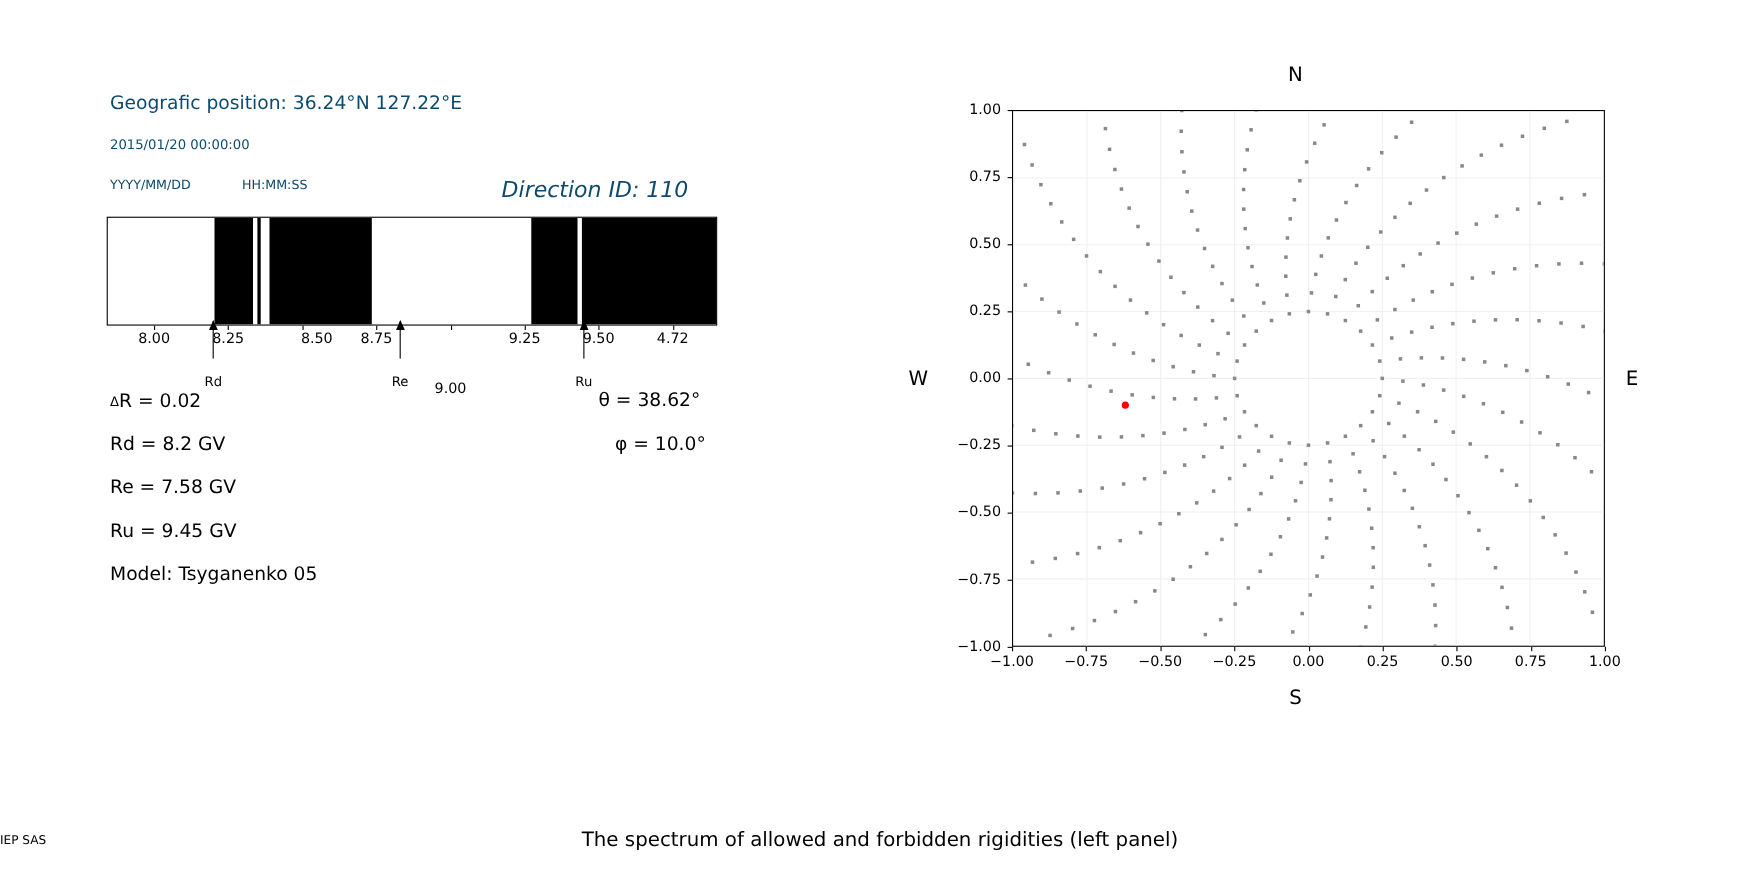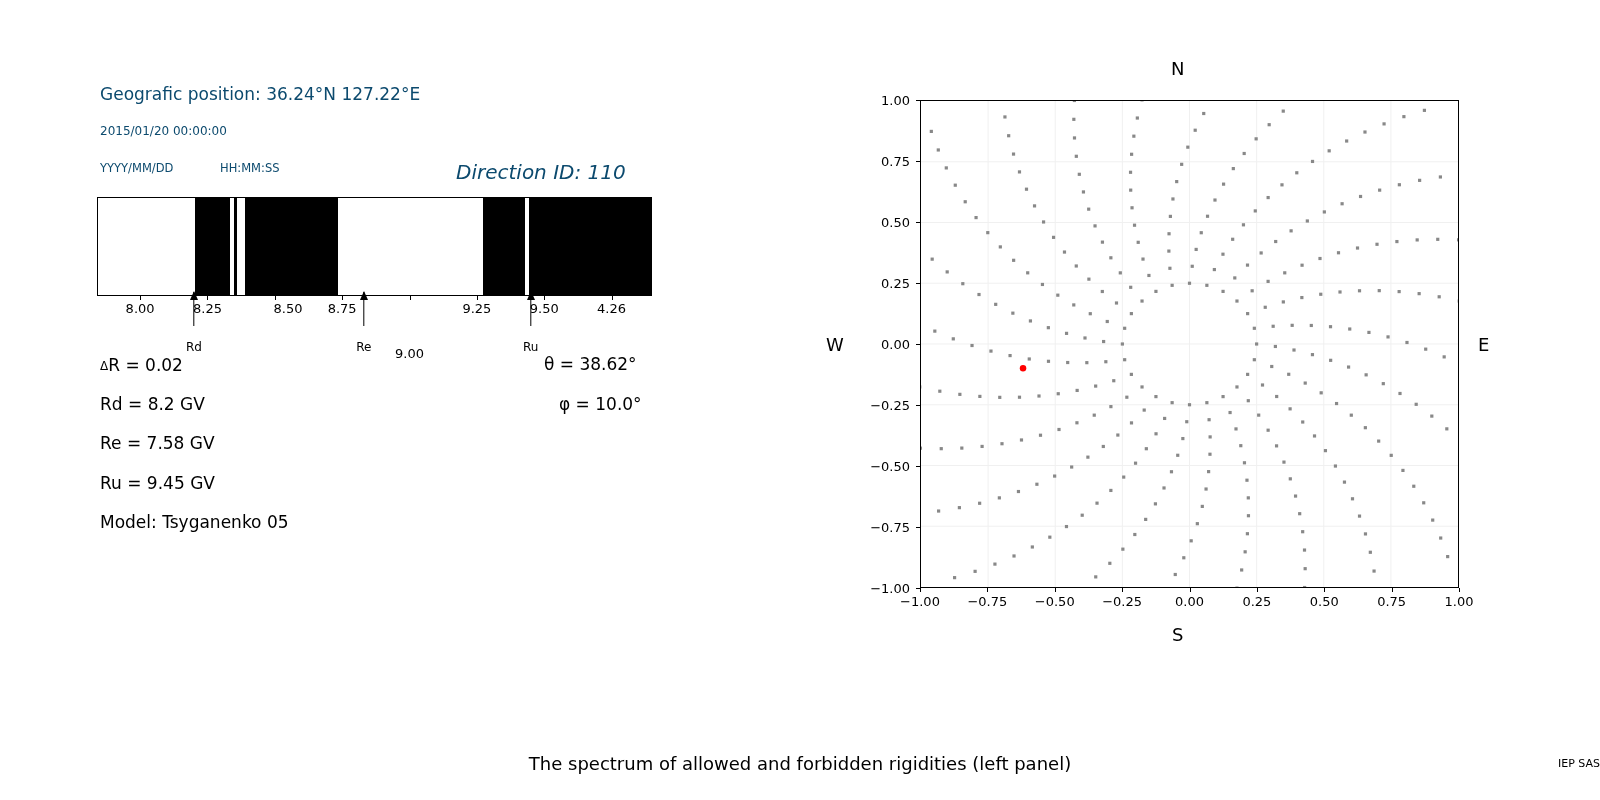--- a/index.html
+++ b/index.html
@@ -177,21 +177,21 @@
     width: 1600px;
     text-align: center;
     font-size: 18px;
     line-height: 31px;
     white-space: pre;
   }
   #footer-credit {
     position: absolute;
     left: 0; top: 757px;
     width: 1600px;
-    text-align: right;
+    text-align: left;
     font-size: 11px;
     white-space: pre;
   }
 </style>
 </head>
 <body>
 
 <div id="left-panel">
 
   <div class="txt" id="geo-position">Geografic position: 36.24°N 127.22°E</div>
@@ -223,21 +223,21 @@
       <div class="sp-ticklabel" style="left: 191px;">8.50</div>
       <div class="sp-tick" style="left: 245.17px;"></div>
       <div class="sp-ticklabel" style="left: 245.17px;">8.75</div>
       <div class="sp-tick" style="left: 312.524px;"></div>
       <div class="sp-ticklabel" style="left: 312.524px; margin-top: 45px;">9.00</div>
       <div class="sp-tick" style="left: 379.879px;"></div>
       <div class="sp-ticklabel" style="left: 379.879px;">9.25</div>
       <div class="sp-tick" style="left: 447.233px;"></div>
       <div class="sp-ticklabel" style="left: 447.233px;">9.50</div>
       <div class="sp-tick" style="left: 514.587px;"></div>
-      <div class="sp-ticklabel" style="left: 514.587px;">4.26</div>
+      <div class="sp-ticklabel" style="left: 514.587px;">4.72</div>
       <div class="marker-arrow" style="left: 96.9903px; top: -4px;">
         <div class="stem"></div>
         <div class="head"></div>
         <div class="mlabel">Rd</div>
       </div>
       <div class="marker-arrow" style="left: 266.723px; top: -4px;">
         <div class="stem"></div>
         <div class="head"></div>
         <div class="mlabel">Re</div>
       </div>

